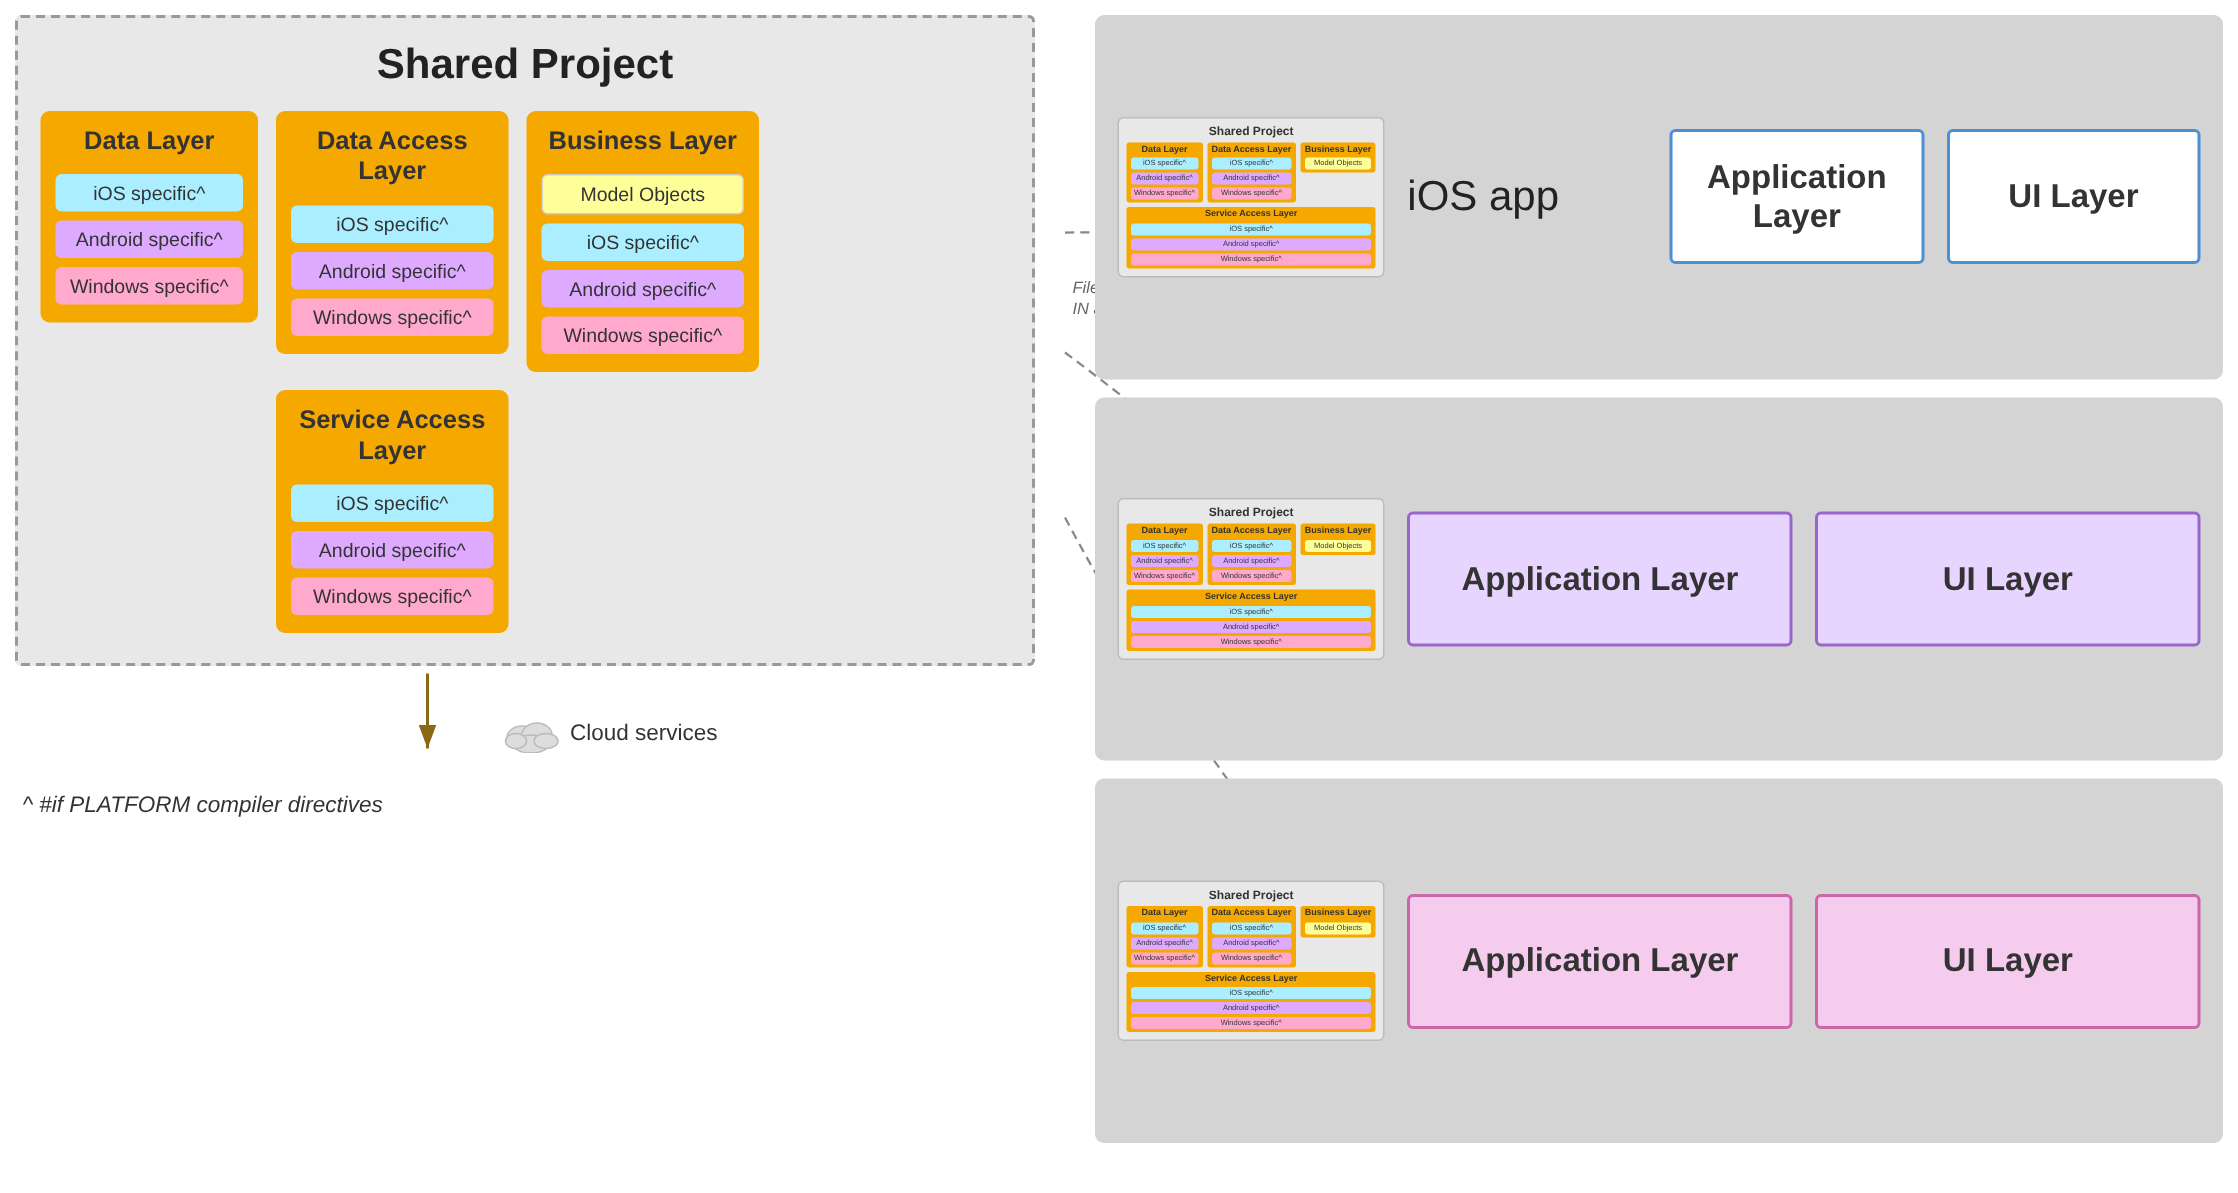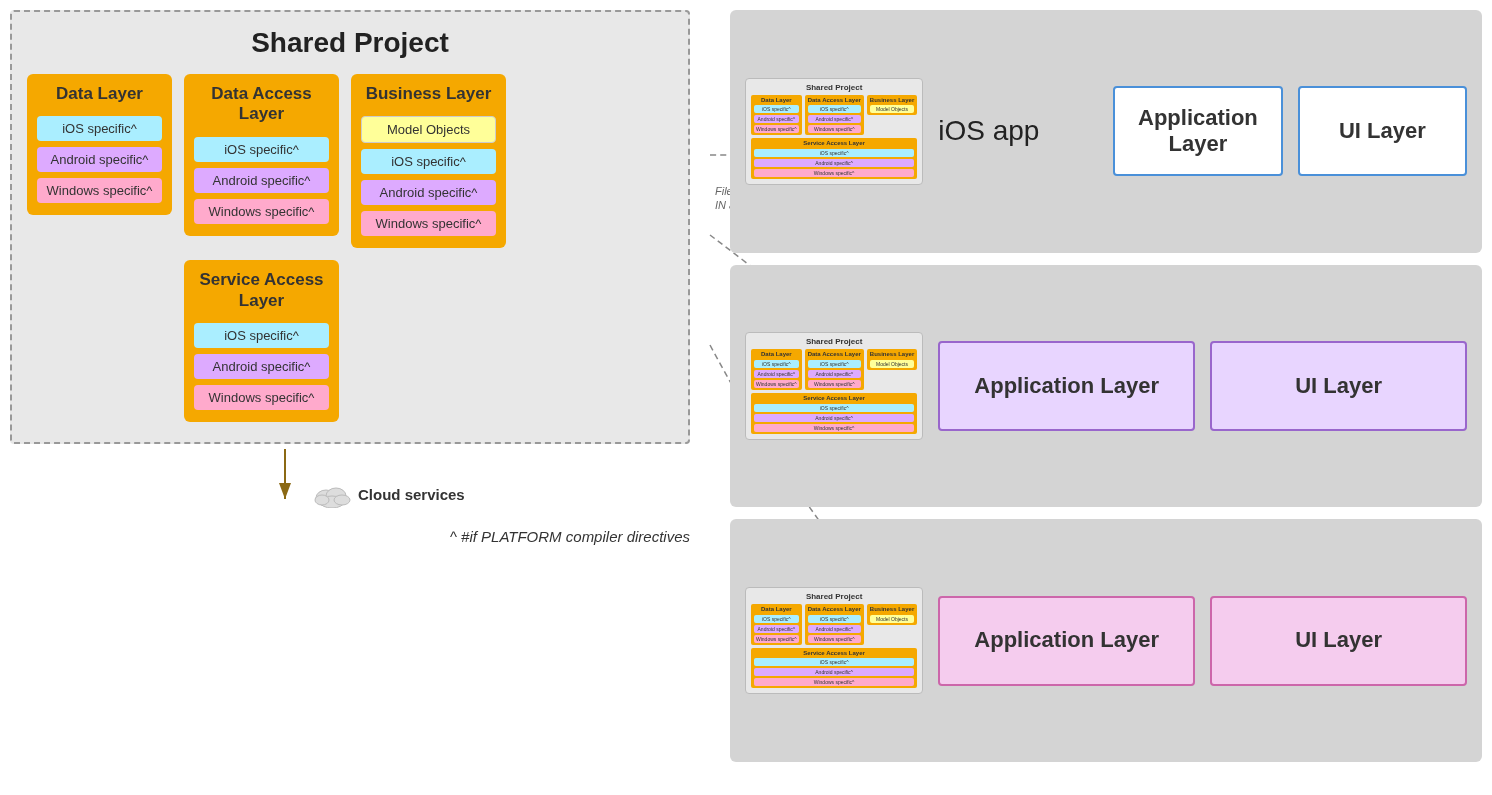--- a/index.html
+++ b/index.html
@@ -94,21 +94,20 @@
     }
 
     .service-access-layer { width: 155px; margin-left: 157px; }
 
     .footnote {
       font-size: 15px;
       font-style: italic;
       color: #333;
       margin-top: 4px;
       margin-left: 10px;
-      text-align: right;
     }
 
     
     .right-panel {
       flex: 1;
       display: flex;
       flex-direction: column;
       gap: 12px;
     }
 
@@ -254,21 +253,21 @@
       <div class="bottom-layers-row">
         <div class="layer-box service-access-layer">
           <div class="layer-title">Service Access Layer</div>
           <div class="platform-badge ios-badge">iOS specific^</div>
           <div class="platform-badge android-badge">Android specific^</div>
           <div class="platform-badge windows-badge">Windows specific^</div>
         </div>
       </div>
     </div>
 
-    <div style="display:flex; align-items:center; gap:2px; margin-left:250px; margin-top:-10px;font-weight:bold;">
+    <div style="display:flex; align-items:flex-start; gap:24px; margin-left:250px; margin-top:-10px;">
       <svg width="50" height="70">
         <defs>
           <marker id="arrowhead" markerWidth="8" markerHeight="6" refX="8" refY="3" orient="auto">
             <polygon points="0 0, 8 3, 0 6" fill="#8B6914"></polygon>
           </marker>
         </defs>
         <line x1="25" y1="5" x2="25" y2="55" stroke="#8B6914" stroke-width="2" marker-end="url(#arrowhead)"></line>
       </svg>
       <div style="display:flex; align-items:center; gap:6px; margin-top:30px;">
         <svg width="40" height="28" viewBox="0 0 40 28">

